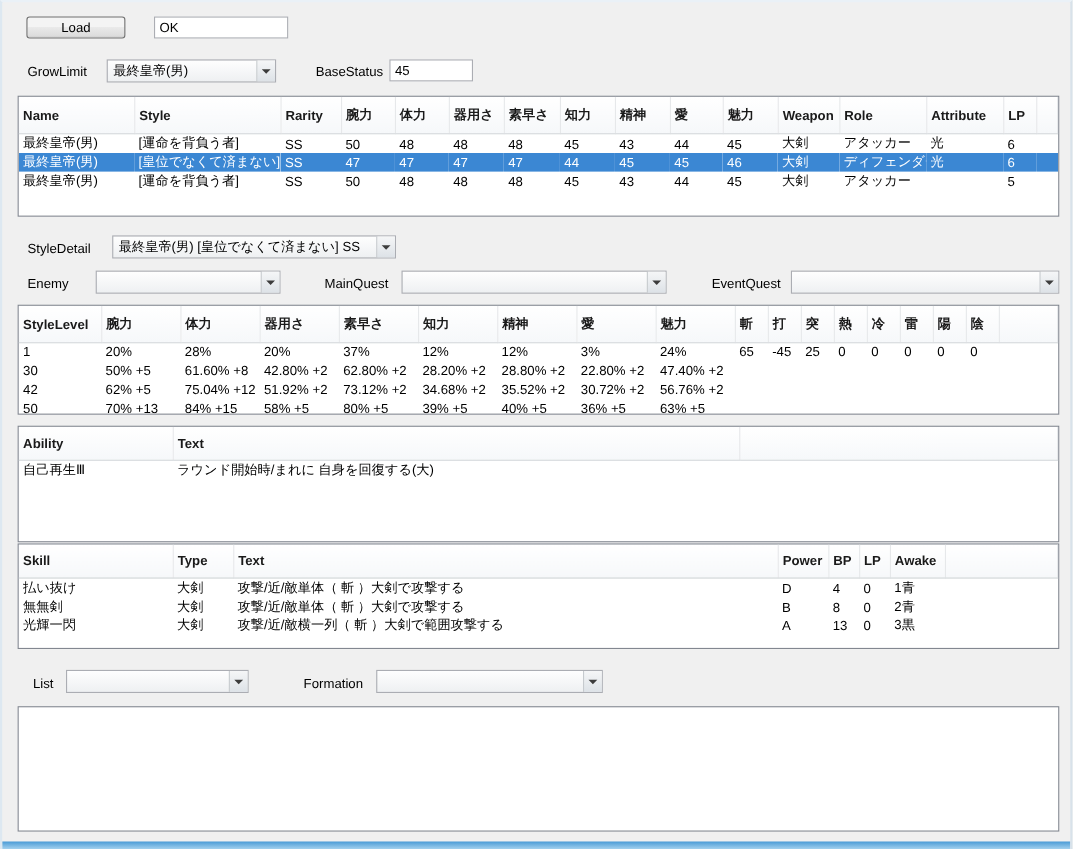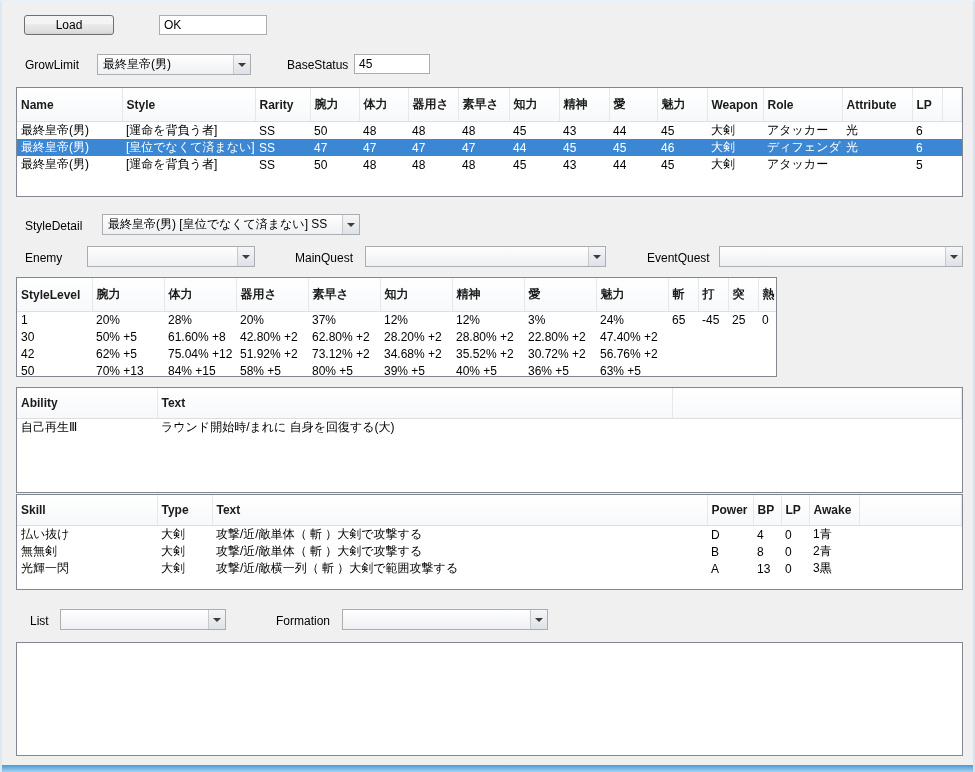--- a/index.html
+++ b/index.html
@@ -73,35 +73,35 @@
   table.lv td {
     height: 17px; padding: 0 4px;
     white-space: nowrap; overflow: hidden;
   }
   table.lv tr.selected td {
     background: var(--sel-bg, #3b87d3);
     color: var(--sel-text, #ffffff);
   }
   
   #load-btn        { left: 22px;  top: 13px;  width: 90px;  height: 20px; }
-  #status-tb       { left: 138px; top: 13px;  width: 108px; height: 20px; margin-left: 19px; }
+  #status-tb       { left: 138px; top: 13px;  width: 122px; height: 20px; }
   #growlimit-label { left: 23px;  top: 56px; }
   #growlimit-combo { left: 95px;  top: 52px;  width: 154px; }
   #basestatus-label{ left: 285px; top: 56px; }
   #basestatus-tb   { left: 352px; top: 52px;  width: 76px;  height: 20px; }
   #style-table-wrap{ left: 14px;  top: 85px;  width: 947px; height: 110px; }
   #styledetail-label{ left: 23px; top: 217px; }
   #styledetail-combo{ left: 100px; top: 212px; width: 258px; }
   #enemy-label     { left: 23px;  top: 249px; }
   #enemy-combo     { left: 85px;  top: 244px; width: 168px; }
   #mainquest-label { left: 293px; top: 249px; }
   #mainquest-combo { left: 363px; top: 244px; width: 241px; }
   #eventquest-label{ left: 645px; top: 249px; }
   #eventquest-combo{ left: 717px; top: 244px; width: 244px; }
-  #level-table-wrap{ left: 14px;  top: 275px; width: 761px; height: 100px; }
+  #level-table-wrap{ left: 14px;  top: 275px; width: 947px; height: 100px; }
   #ability-table-wrap{ left: 14px; top: 385px; width: 947px; height: 106px; }
   #skill-table-wrap{ left: 14px;  top: 492px; width: 947px; height: 96px; }
   #list-label      { left: 28px;  top: 612px; }
   #list-combo      { left: 58px;  top: 607px; width: 166px; }
   #formation-label { left: 274px; top: 612px; }
   #formation-combo { left: 340px; top: 607px; width: 206px; }
   #result-box      { left: 14px;  top: 640px; width: 947px; height: 114px; }
 </style>
 </head>
 <body>

